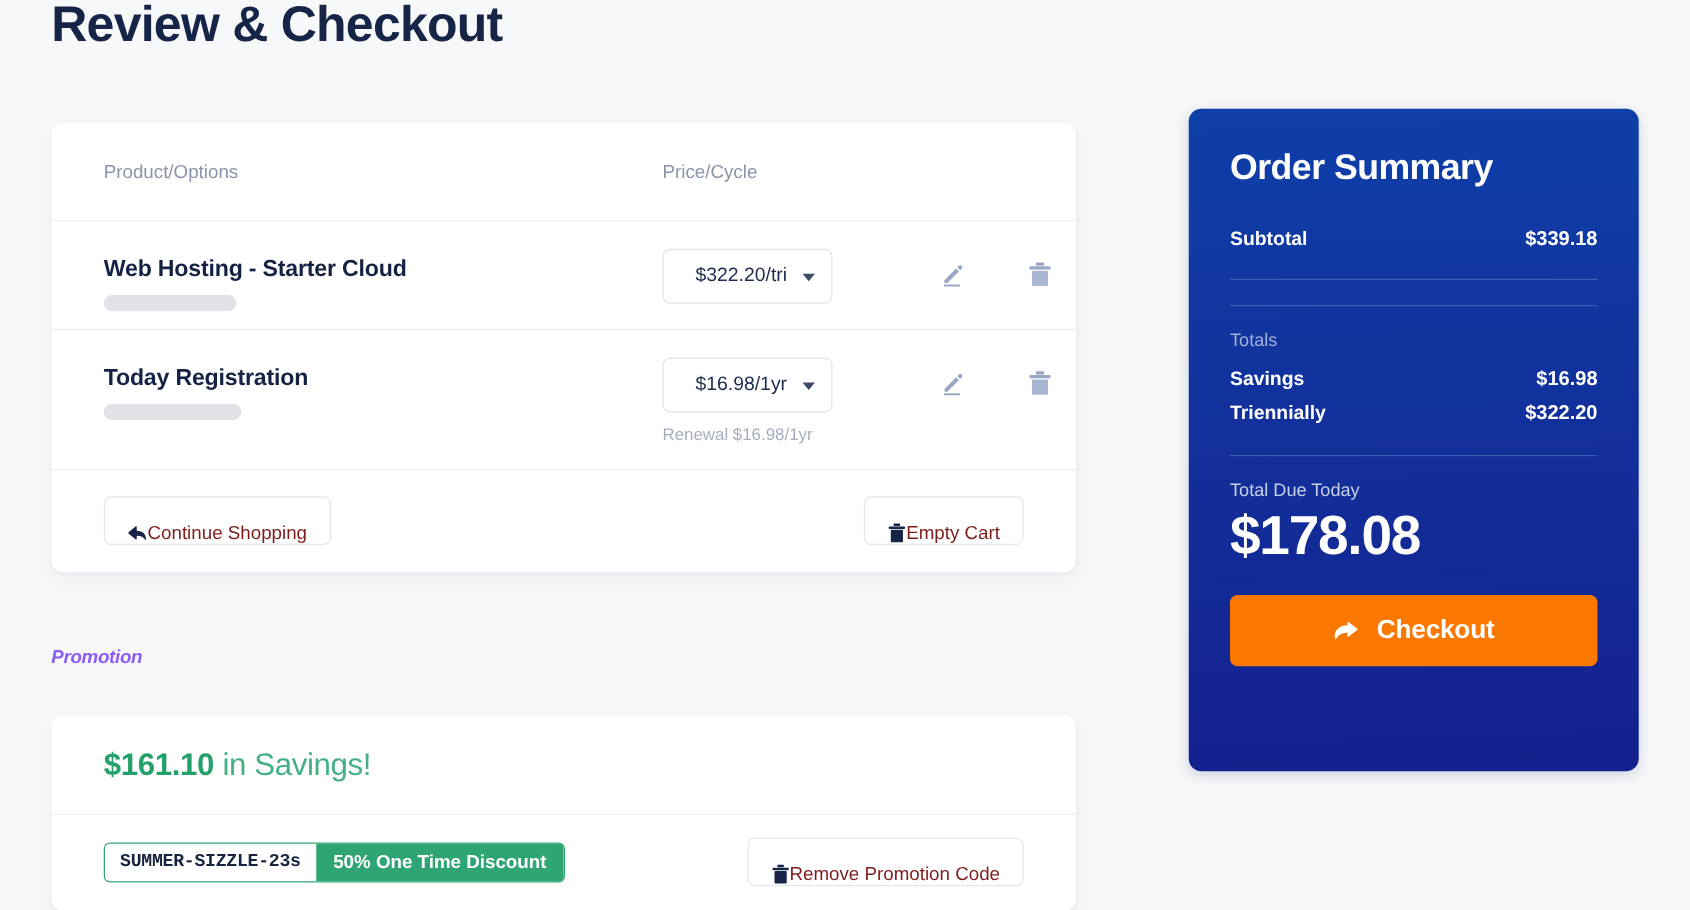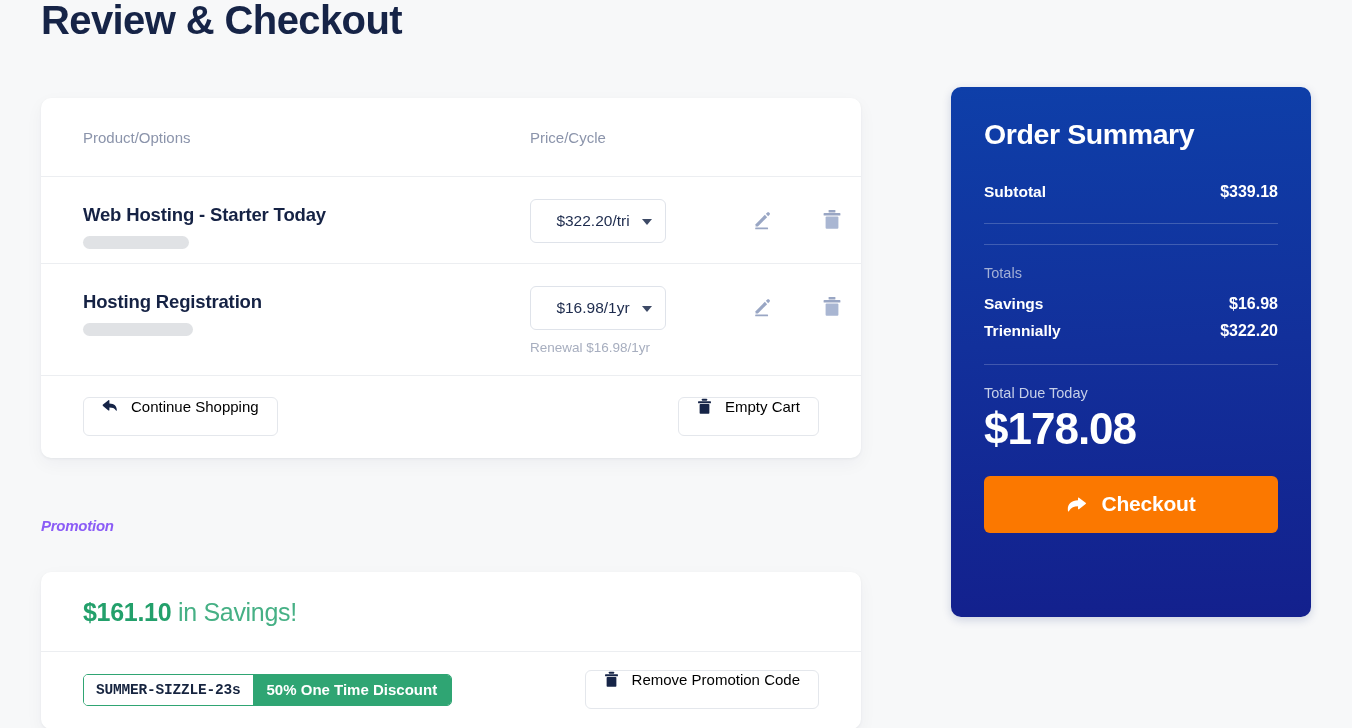--- a/index.html
+++ b/index.html
@@ -156,29 +156,28 @@
 
   .cart-actions {
     display: flex;
     align-items: center;
     justify-content: space-between;
     padding: 21px 42px 22px;
   }
 
   .btn-outline {
     display: inline-flex;
-    align-items: flex-start;
-    gap: 13px;
+    align-items: flex-end;
     height: 39px;
     padding: 0 18px;
     border: 1px solid #e4e7ec;
     border-radius: 6px;
     background: #ffffff;
     font-size: 15px;
-    color: #000000;
+    color: #7f1d1d;
     font-family: "Liberation Sans", sans-serif;
     cursor: pointer;
     white-space: nowrap;
   }
 
   
   .promo-heading {
     position: absolute;
     left: 41px;
     top: 517px;
@@ -343,21 +342,21 @@
   <div class="left-col">
     <div class="card cart-card">
 
       <div class="cart-head">
         <div class="col-product th">Product/Options</div>
         <div class="col-price th">Price/Cycle</div>
       </div>
 
       <div class="cart-row row-1">
         <div class="prod-cell">
-          <div class="prod-name">Web Hosting - Starter Today</div>
+          <div class="prod-name">Web Hosting - Starter Cloud</div>
           <div class="prod-sub-redacted redact-a"></div>
         </div>
         <div class="price-cell">
           <div class="price-stack">
             <div class="cycle-select">
               <span>$322.20/tri</span>
               <span class="caret"></span>
             </div>
           </div>
           <div class="row-icons">
@@ -374,21 +373,21 @@
                 <rect x="1.6" y="4" width="16.8" height="2.6" rx="0.7" fill="#99a6c4"></rect>
                 <rect x="3.6" y="7.6" width="12.8" height="12.2" rx="1" fill="#a9b6d2"></rect>
               </svg>
             </button>
           </div>
         </div>
       </div>
 
       <div class="cart-row row-2">
         <div class="prod-cell">
-          <div class="prod-name">Hosting Registration</div>
+          <div class="prod-name">Today Registration</div>
           <div class="prod-sub-redacted redact-b"></div>
         </div>
         <div class="price-cell">
           <div class="price-stack">
             <div class="cycle-select">
               <span>$16.98/1yr</span>
               <span class="caret"></span>
             </div>
             <div class="renewal-note">Renewal $16.98/1yr</div>
           </div>

